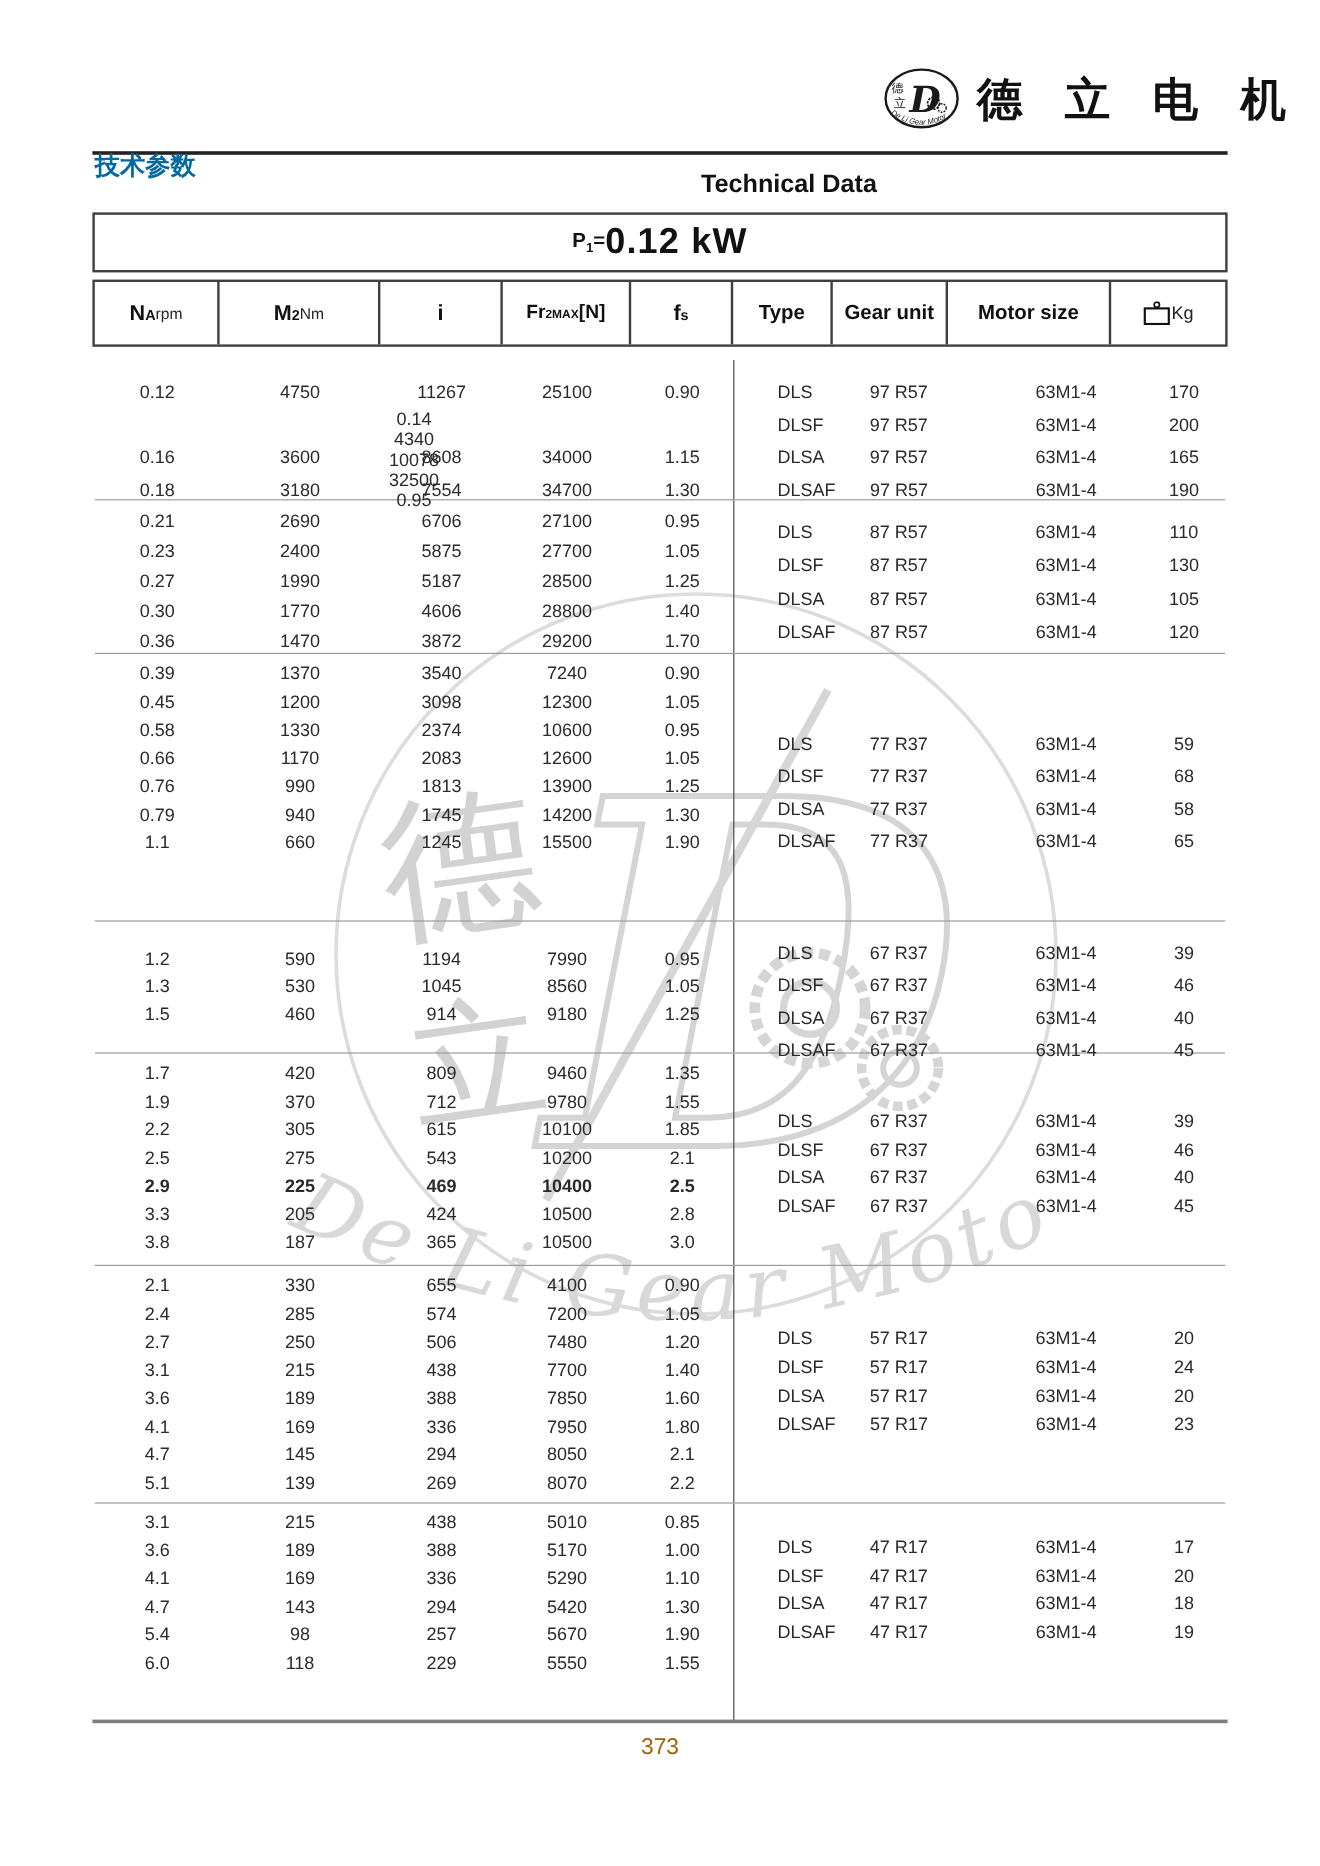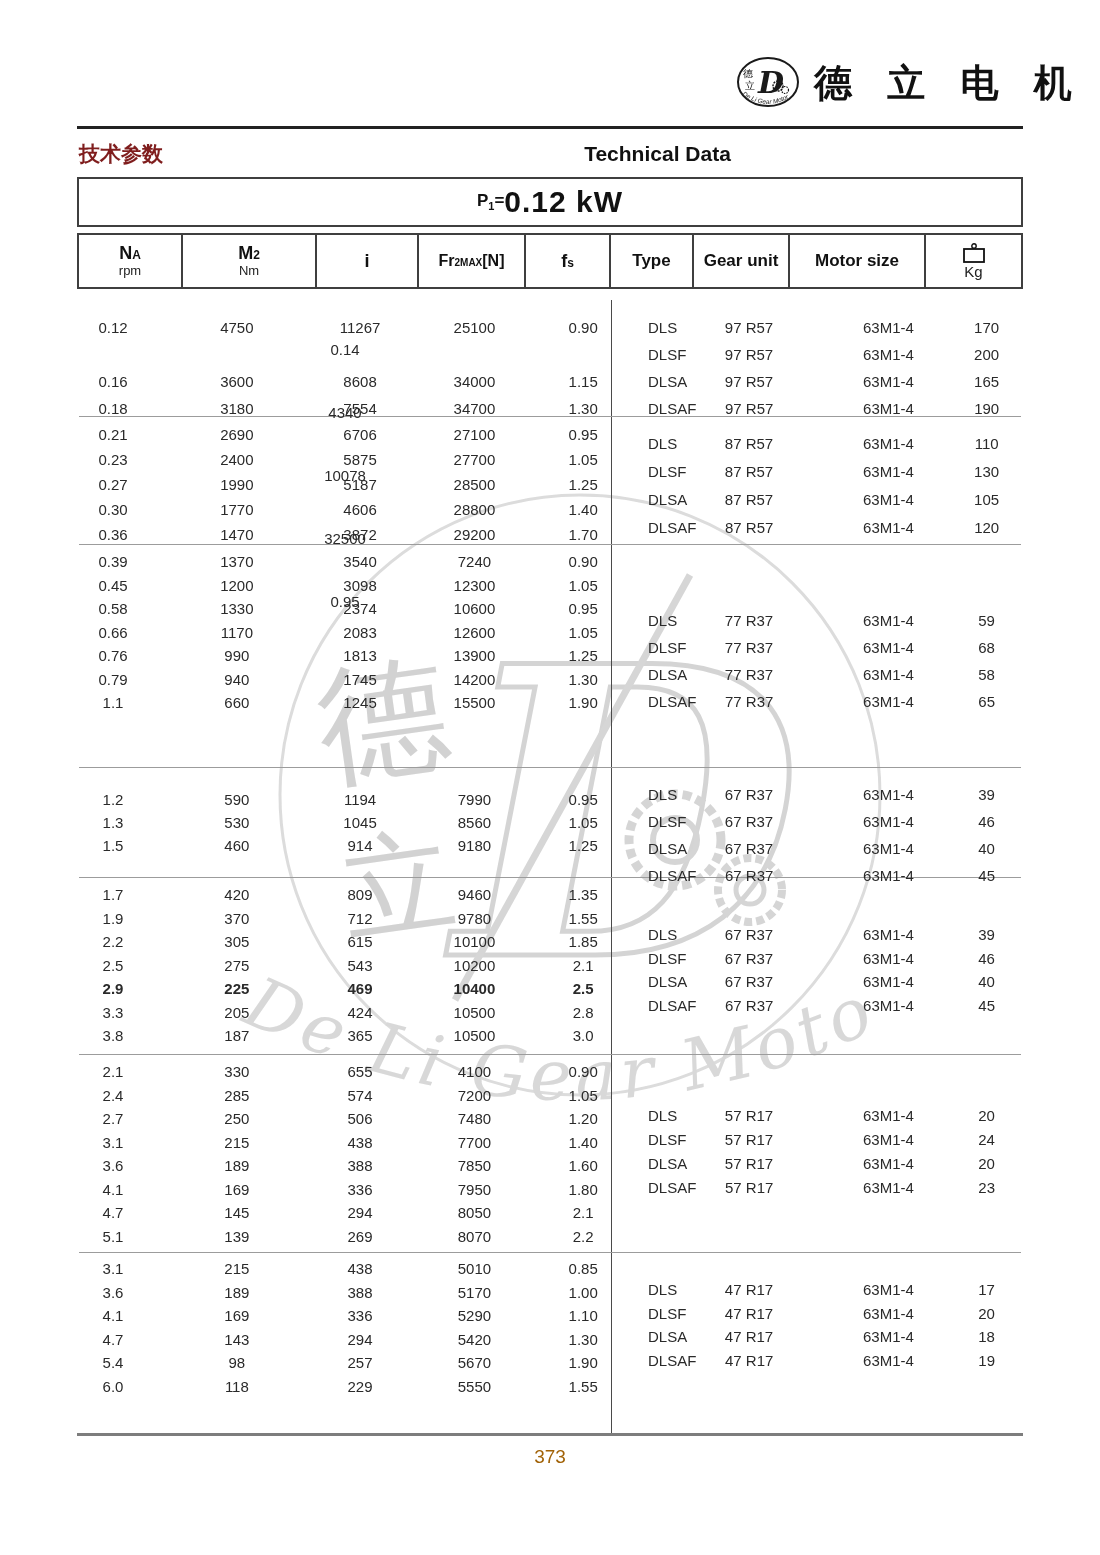--- a/index.html
+++ b/index.html
@@ -2,46 +2,46 @@
 <html><head>
 <meta charset="utf-8">
 <style>
   html,body{margin:0;padding:0;background:#fff;}
   .page{position:relative;width:1100px;height:1555px;background:#ffffff;overflow:hidden;
         font-family:"Liberation Sans",sans-serif;color:#2a2a2a;}
   
   .brand-name{position:absolute;left:814px;top:58px;width:230px;font-size:38px;font-weight:bold;
               letter-spacing:11px;font-family:"DejaVu Serif",serif;color:#111;white-space:nowrap;}
   .top-rule{position:absolute;left:77px;top:126px;width:946px;height:3px;background:#222;}
-  .title-cn{position:absolute;left:79px;top:140px;font-size:21px;font-weight:bold;color:#7f1d1d;}
+  .title-cn{position:absolute;left:79px;top:124px;font-size:21px;font-weight:bold;color:#0369a1;}
   .title-en{position:absolute;left:520px;top:142px;width:275px;text-align:center;
             font-size:21px;font-weight:bold;color:#111;}
   
   .power-box{position:absolute;left:77px;top:177px;width:946px;height:50px;border:2px solid #3f3f3f;
              box-sizing:border-box;display:flex;align-items:center;justify-content:center;}
   .power-p{font-size:17px;font-weight:bold;color:#111;}
   .power-p sub{font-size:11px;}
   .power-val{font-size:30px;font-weight:bold;color:#111;letter-spacing:1px;}
   
   .head-row{position:absolute;left:77px;top:233px;width:946px;height:56px;border:2px solid #3f3f3f;
             box-sizing:border-box;display:flex;}
-  .hcell{box-sizing:border-box;border-right:2px solid #3f3f3f;display:flex;flex-direction:column;
+  .hcell{box-sizing:border-box;border-right:2px solid #3f3f3f;display:flex;flex-direction:row;
          align-items:center;justify-content:center;line-height:1.05;}
   .hcell:last-child{border-right:none;}
   .h-main{font-size:18px;font-weight:bold;color:#111;}
   .h-main .sb{font-size:12px;font-weight:bold;}
   .h-unit{font-size:13px;color:#222;margin-top:1px;}
   .w-na{width:104px}.w-m2{width:134px}.w-i{width:102px}.w-fr{width:107px}.w-fs{width:85px}
   .w-type{width:83px}.w-gear{width:96px}.w-motor{width:136px}.w-kg{width:95px}
   
   .data-area{position:absolute;left:79px;top:300px;width:942px;}
   .group{position:relative;box-sizing:border-box;border-bottom:1px solid #9c9c9c;}
   .group.last{border-bottom:none;}
   .gleft{width:532px;box-sizing:border-box;}
-  .lrow{display:flex;align-items:center;gap:46px;}
+  .lrow{display:flex;align-items:center;}
   .lcell{text-align:center;font-size:15px;color:#2a2a2a;}
   .c-na{width:104px}.c-m2{width:134px}.c-i{width:102px}.c-fr{width:107px}.c-fs{width:85px}
   .gright{position:absolute;left:532px;top:0;bottom:0;width:410px;border-left:1px solid #4a4a4a;
           box-sizing:border-box;}
   .rrow{display:flex;align-items:center;}
   .rcell{font-size:15px;color:#2a2a2a;box-sizing:border-box;white-space:nowrap;}
   .c-type{width:83px;padding-left:36px;}
   .c-gear{width:96px;padding-left:30px;}
   .c-motor{width:136px;padding-left:60px;text-align:center;}
   .c-kg{width:95px;padding-left:26px;text-align:center;}

